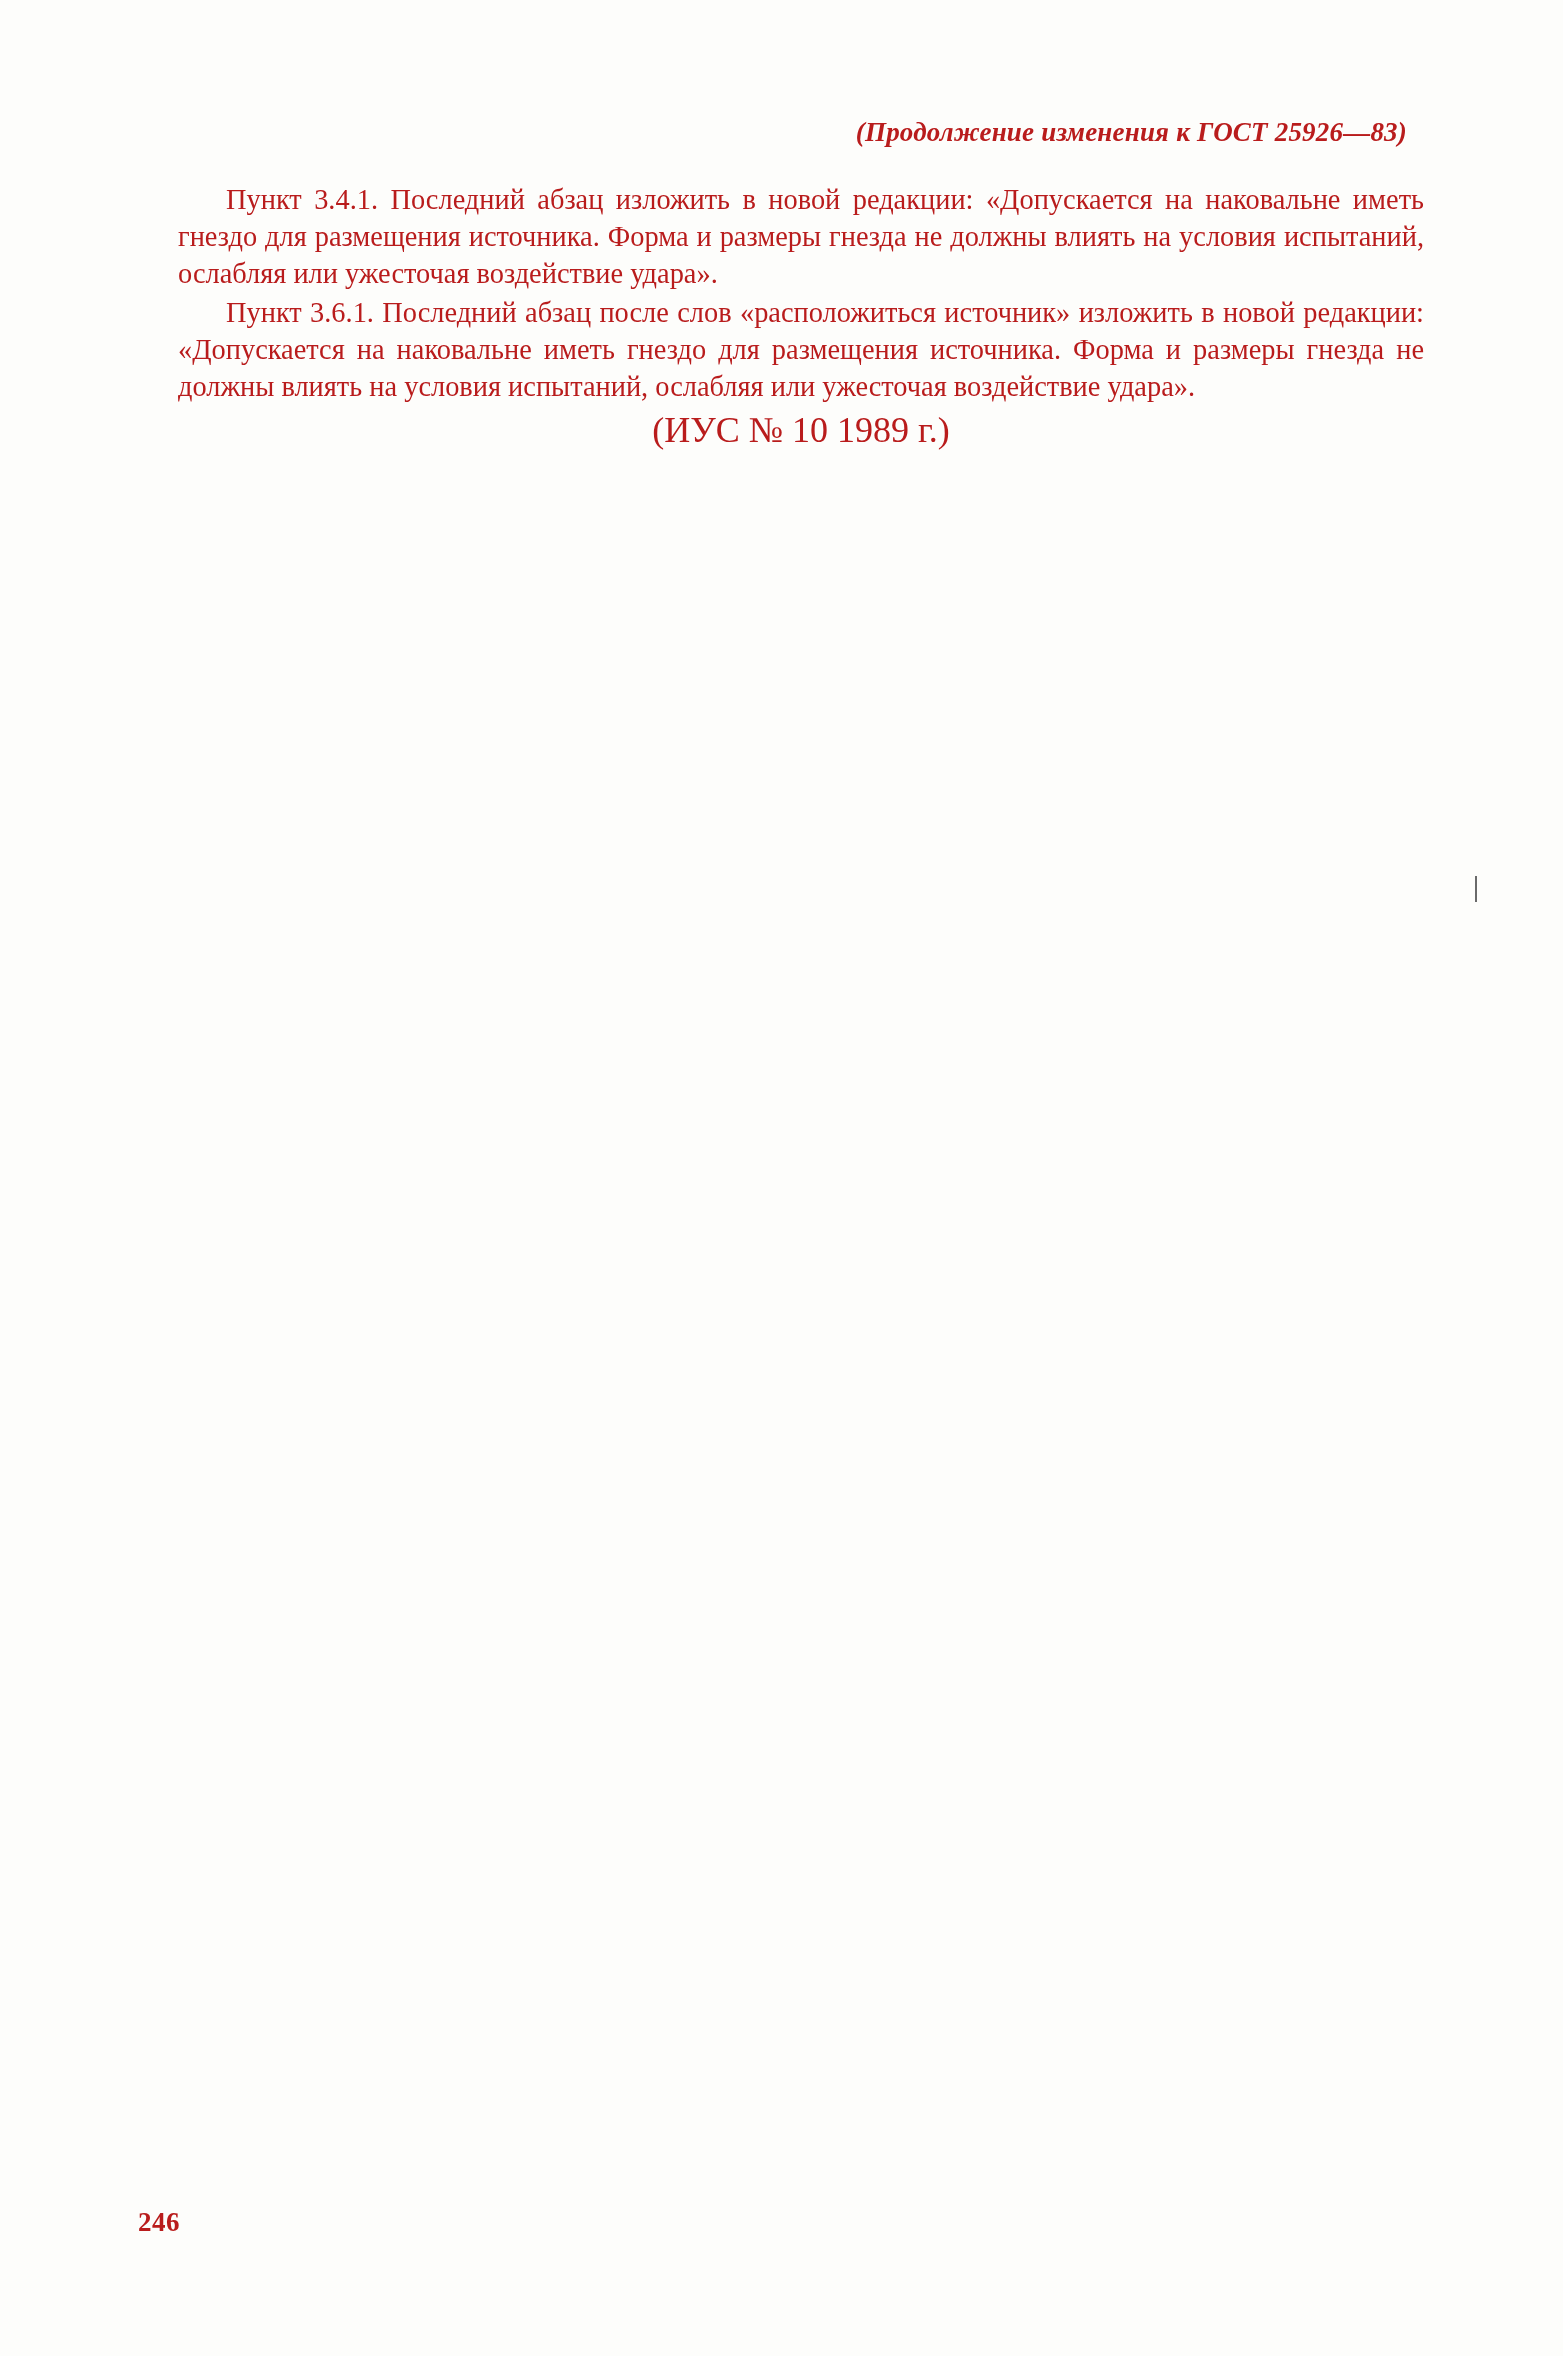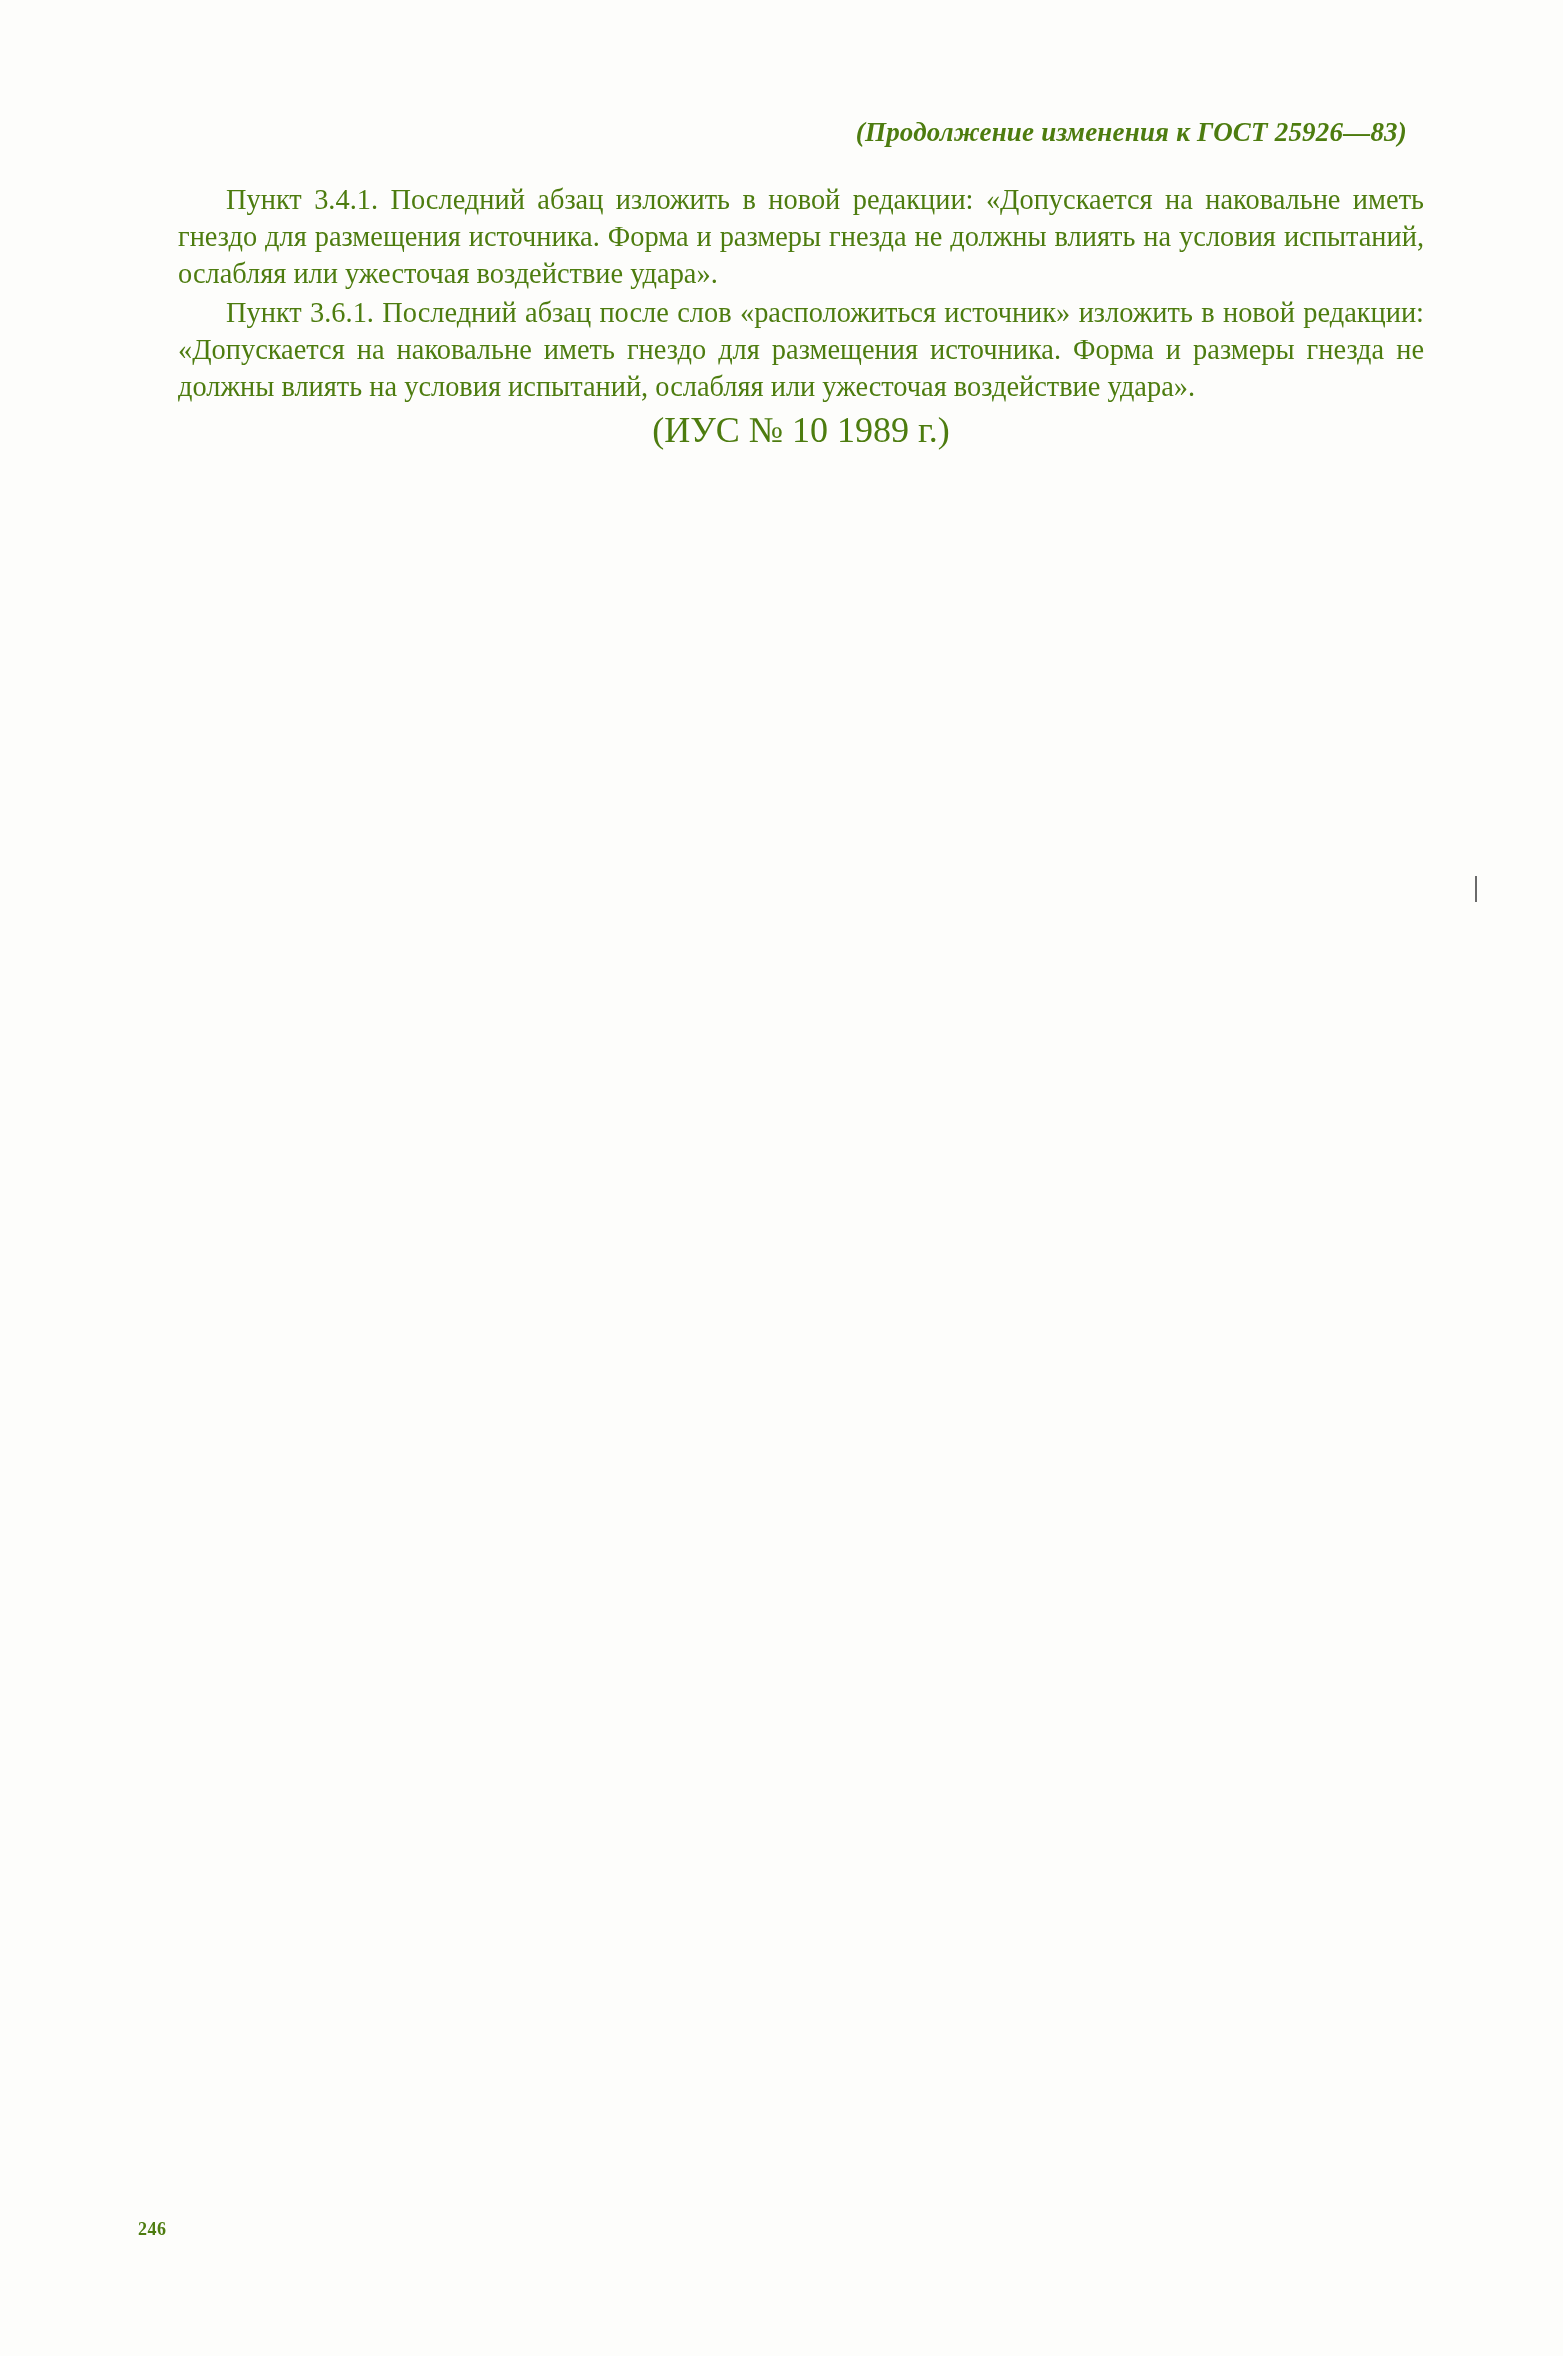--- a/index.html
+++ b/index.html
@@ -6,21 +6,21 @@
     margin: 0;
     padding: 0;
     background: #ffffff;
   }
   .page {
     position: relative;
     width: 1563px;
     height: 2357px;
     background: #fdfdfb;
     font-family: "Liberation Serif", "DejaVu Serif", serif;
-    color: #4d7c0f;
+    color: #b91c1c;
     overflow: hidden;
   }
   .content {
     position: absolute;
     left: 138px;
     top: 117px;
     width: 1286px;
   }
   .header-line {
     text-align: right;
@@ -49,24 +49,23 @@
   .centered {
     text-align: center;
     text-indent: 0;
     margin-top: 17px;
     font-size: 36px;
   }
   .page-number {
     position: absolute;
     left: 138px;
     top: 2207px;
-    font-size: 18px;
+    font-size: 27px;
     font-weight: bold;
     letter-spacing: 0.5px;
-    margin-top: 12px;
   }
   .tick {
     position: absolute;
     right: 86px;
     top: 876px;
     width: 1.9px;
     height: 26px;
     background: #6a6a6a;
   }
 </style>

